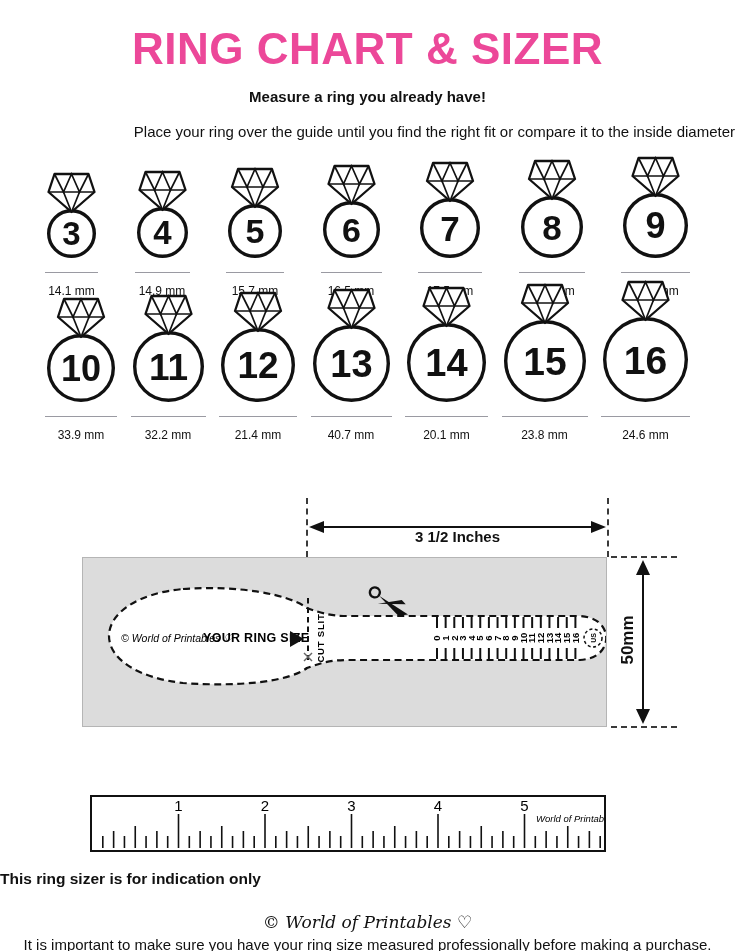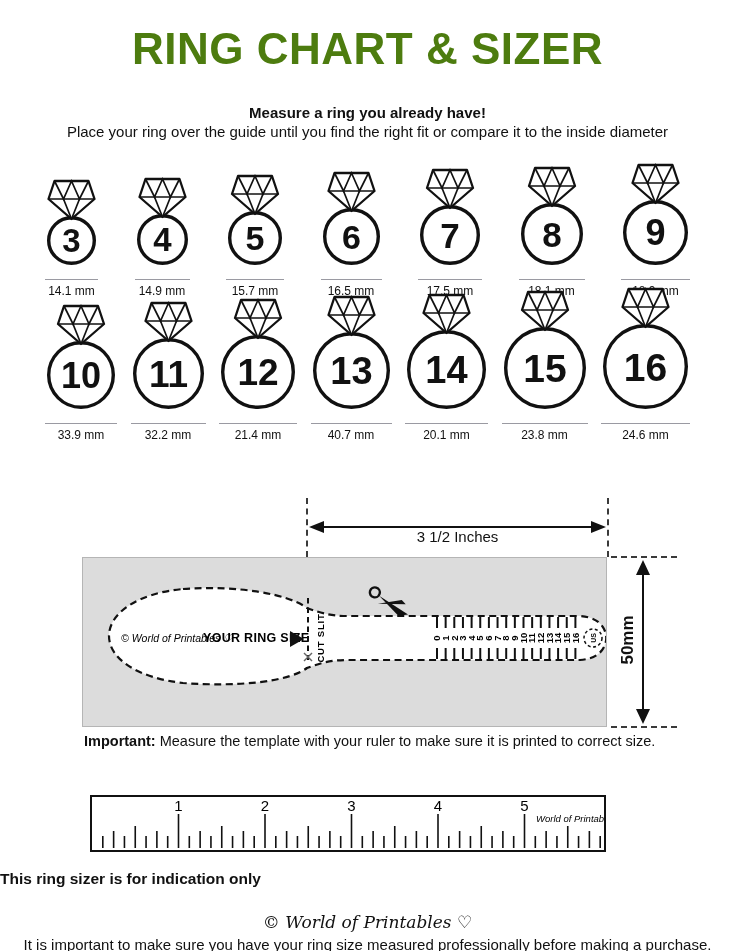--- a/index.html
+++ b/index.html
@@ -2,32 +2,32 @@
 <html><head>
 <meta charset="utf-8">
 <style>
   html,body{margin:0;padding:0;background:#fff;}
   .page{
     position:relative;width:735px;height:951px;background:#ffffff;
     font-family:"Liberation Sans",sans-serif;color:#111;overflow:hidden;
   }
   .title{
     position:absolute;top:24px;left:0;width:100%;text-align:center;
-    font-size:44px;font-weight:900;letter-spacing:.5px;margin:0;color:#4d7c0f;
+    font-size:44px;font-weight:900;letter-spacing:.5px;margin:0;color:#ec4899;
   }
-  .sub-bold{position:absolute;top:104px;left:0;width:100%;text-align:center;font-size:15px;font-weight:bold;margin:0;}
-  .sub{position:absolute;top:123px;left:0;width:100%;text-align:center;font-size:15px;margin:0;}
+  .sub-bold{position:absolute;top:88px;left:0;width:100%;text-align:center;font-size:15px;font-weight:bold;margin:0;}
+  .sub{position:absolute;top:123px;left:0;width:100%;text-align:right;font-size:15px;margin:0;}
   .ring-row{position:absolute;left:42px;right:42px;display:flex;justify-content:space-between;align-items:flex-end;}
   #ring-row-1{top:166px;height:132px;}
   #ring-row-2{top:290px;height:152px;}
   .ring-cell{display:flex;flex-direction:column;align-items:center;}
   .ring-line{border-top:1px solid #9a9aa2;margin-top:8px;}
-  .ring-mm{font-size:12px;margin-top:4px;white-space:nowrap;}
+  .ring-mm{font-size:12px;margin-top:11px;white-space:nowrap;}
   .vdash{position:absolute;top:498px;height:59px;width:0;border-left:2px dashed #3a3a3a;}
-  .dim-label{position:absolute;left:307px;width:301px;top:528px;text-align:center;font-size:15px;font-weight:normal;}
+  .dim-label{position:absolute;left:307px;width:301px;top:528px;text-align:center;font-size:15px;font-weight:bold;}
   .panel{position:absolute;left:82px;top:557px;width:525px;height:170px;background:#dcdcdc;border:1px solid #b5b5b5;box-sizing:border-box;}
   .hdash{position:absolute;left:611px;width:66px;height:0;border-top:2px dashed #3a3a3a;}
   .mm50{position:absolute;left:583px;top:630px;width:90px;height:20px;transform:rotate(-90deg);
         text-align:center;font-size:17px;font-weight:bold;}
   .important{position:absolute;left:84px;top:733px;font-size:14.5px;}
   .ruler{position:absolute;left:90px;top:795px;width:516px;height:57px;border:2px solid #111;box-sizing:border-box;background:#fff;}
   .foot-bold{position:absolute;top:870px;left:0;width:100%;text-align:left;font-size:15.5px;font-weight:bold;}
   .foot-text{position:absolute;top:890px;left:0;width:100%;text-align:center;font-size:15px;margin-top:46px;}
   .foot-brand{position:absolute;top:912px;left:0;width:100%;text-align:center;font-size:17px;font-style:italic;font-family:"DejaVu Serif",serif;}
   svg text{font-family:"Liberation Sans",sans-serif;}
@@ -324,24 +324,20 @@
 
   <div class="hdash" style="top:556px;"></div>
   <div class="hdash" style="top:726px;"></div>
   <svg style="position:absolute;left:636px;top:558px;" width="14" height="168">
     <line x1="7" y1="12" x2="7" y2="156" stroke="#111" stroke-width="2"></line>
     <polygon points="7,2 0,17 14,17" fill="#111"></polygon>
     <polygon points="7,166 0,151 14,151" fill="#111"></polygon>
   </svg>
   <div class="mm50">50mm</div>
 
-  <div class="important">
-    <b>Important:</b>
-    <span>Measure the template with your ruler to make sure it is printed to correct size.</span>
-  </div>
 
   <div class="ruler">
     <svg width="512" height="53" viewBox="0 0 512 53">
       <g id="ruler-ticks">
           <line x1="10.81" y1="39" x2="10.81" y2="51" stroke="#111" stroke-width="1.6"></line>
           <line x1="21.63" y1="34" x2="21.63" y2="51" stroke="#111" stroke-width="1.6"></line>
           <line x1="32.44" y1="39" x2="32.44" y2="51" stroke="#111" stroke-width="1.6"></line>
           <line x1="43.25" y1="29" x2="43.25" y2="51" stroke="#111" stroke-width="1.6"></line>
           <line x1="54.06" y1="39" x2="54.06" y2="51" stroke="#111" stroke-width="1.6"></line>
           <line x1="64.88" y1="34" x2="64.88" y2="51" stroke="#111" stroke-width="1.6"></line>

